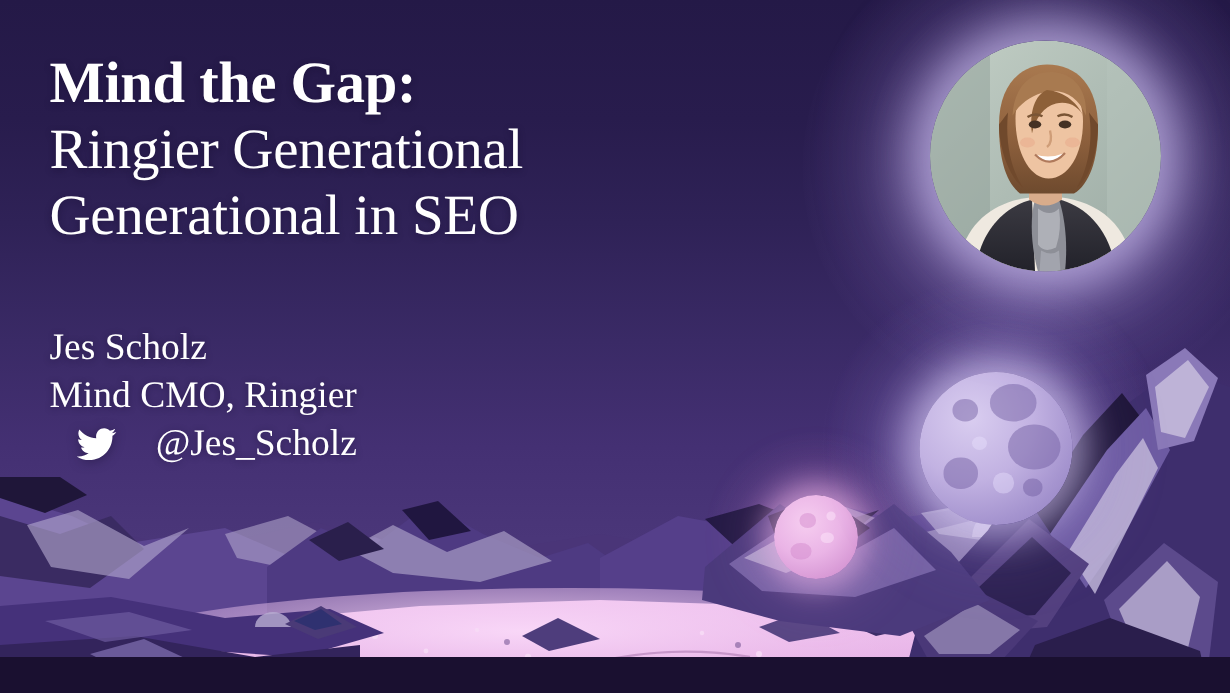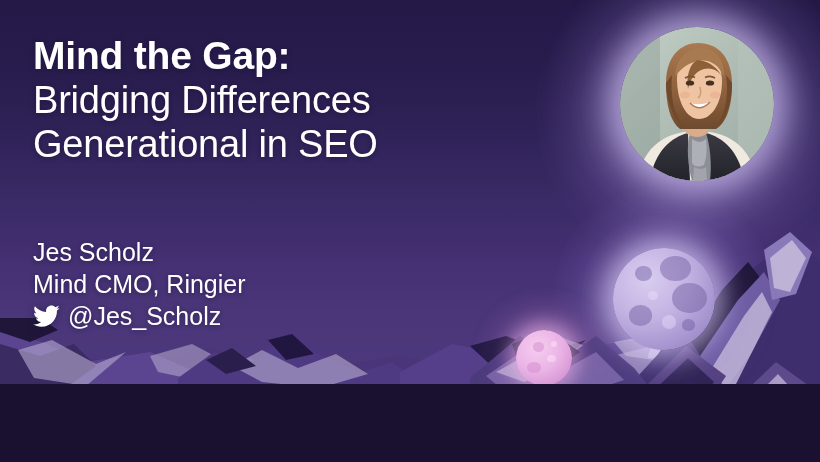--- a/index.html
+++ b/index.html
@@ -1,22 +1,22 @@
 <!DOCTYPE html>
 <html><head>
 <meta charset="utf-8">
 <style>
   html,body{margin:0;padding:0;background:#1a1030;}
   *{box-sizing:border-box;}
 
   #slide{
     position:relative;
-    width:820px;height:384px;
+    width:820px;height:438px;
     overflow:hidden;
-    font-family:Liberation Sans, sans-serif;
+    font-family:Liberation Serif, serif;
     background:linear-gradient(to bottom,
         #241947 0%,
         #281c4d 18%,
         #2f2257 34%,
         #3a2a66 52%,
         #443073 68%,
         #4a3679 82%,
         #4d387d 100%);
   }
 
@@ -89,28 +89,28 @@
     display:block;
     font-size:38px;line-height:44px;
     letter-spacing:-.2px;
     white-space:nowrap;
     text-shadow:0 1px 5px rgba(20,10,45,.45);
   }
   #title .line.bold{font-weight:700;font-size:39px;}
   #title .line.reg{font-weight:400;}
 
   #speaker{
-    position:absolute;left:33px;top:236px;
+    position:absolute;left:33px;top:216px;
     color:#ffffff;font-weight:400;
   }
   #speaker .srow{
     display:block;font-size:25px;line-height:32px;white-space:nowrap;
     text-shadow:0 1px 5px rgba(20,10,45,.45);
   }
-  #handle-row{display:flex;align-items:center;gap:8px;line-height:32px;}
+  #handle-row{display:flex;align-items:center;gap:26px;line-height:32px;justify-content:flex-end;}
   #twitter-icon{width:27px;height:23px;flex:0 0 auto;display:block;
      filter:drop-shadow(0 1px 4px rgba(20,10,45,.45));}
   #handle-text{font-size:25px;white-space:nowrap;
      text-shadow:0 1px 5px rgba(20,10,45,.45);}
 </style>
 </head>
 <body>
 
 <div id="slide">
 
@@ -300,21 +300,21 @@
         <path d="M70,76 q10,10 20,-1" stroke="#b07a5c" stroke-width="1.5" fill="none"></path>
 
         <ellipse cx="65" cy="68" rx="5" ry="3.4" fill="#e8a88a" opacity=".5"></ellipse>
         <ellipse cx="95" cy="68" rx="5" ry="3.4" fill="#e8a88a" opacity=".5"></ellipse>
       </g>
     </svg>
   </div>
 
   <div id="title">
     <span class="line bold">Mind the Gap:</span>
-    <span class="line reg">Bridging Differences</span>
+    <span class="line reg">Ringier Generational</span>
     <span class="line reg">Generational in SEO</span>
   </div>
 
   <div id="speaker">
     <span class="srow">Jes Scholz</span>
     <span class="srow">Mind CMO, Ringier</span>
     <div id="handle-row">
       <svg id="twitter-icon" viewBox="0 0 24 20" aria-hidden="true">
         <path fill="#ffffff" d="M23.6,2.4c-0.9,0.4-1.8,0.6-2.8,0.8c1-0.6,1.8-1.6,2.1-2.7c-0.9,0.6-2,1-3.1,1.2
           C19,0.8,17.8,0.2,16.4,0.2c-2.6,0-4.8,2.1-4.8,4.8c0,0.4,0,0.7,0.1,1.1C7.8,5.9,4.1,3.9,1.7,0.9C1.3,1.6,1.1,2.4,1.1,3.2

